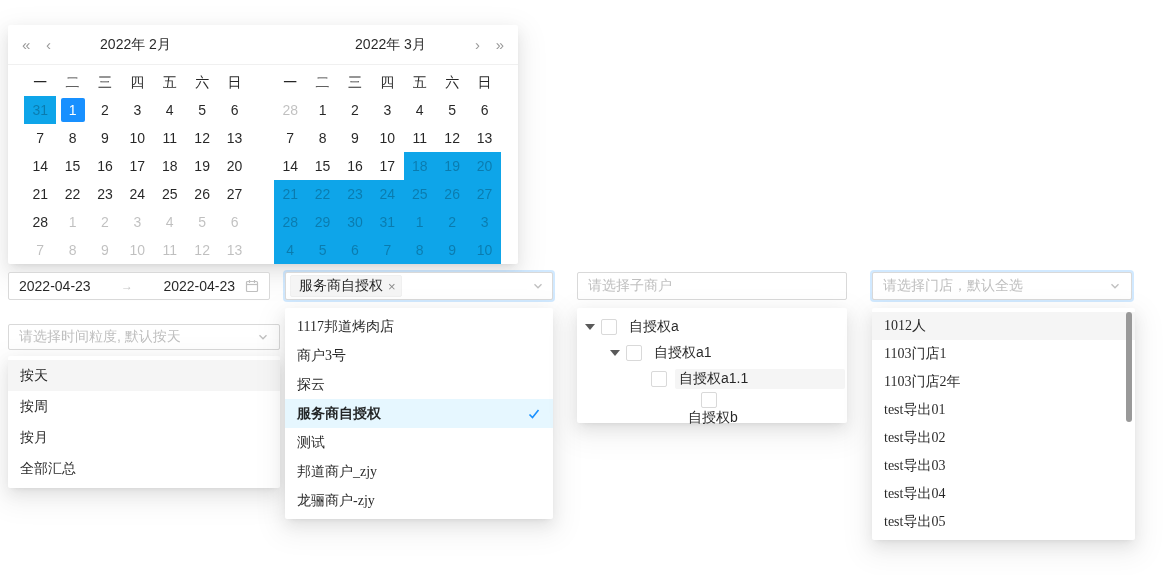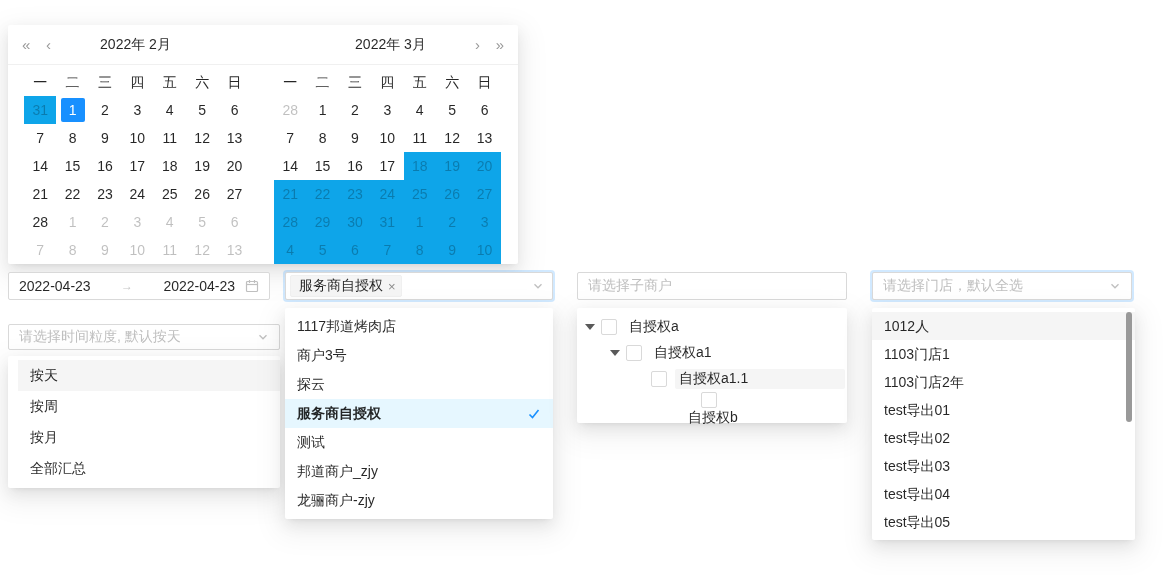--- a/index.html
+++ b/index.html
@@ -37,24 +37,24 @@
   #date-input .dval2{margin-right:10px;}
   #gran-select{left:8px;top:324px;width:272px;height:26px;padding:8px 10px;}
   #merch-select{left:285px;top:272px;width:268px;height:28px;padding:0 8px 0 4px;}
   #subm-input{left:577px;top:272px;width:270px;height:28px;padding:0 10px;}
   #store-select{left:872px;top:272px;width:260px;height:28px;padding:0 10px;}
   .chevron{margin-left:auto;display:flex;align-items:center;}
   .tag{display:inline-flex;align-items:center;height:20px;background:#f5f5f5;border:1px solid #f0f0f0;border-radius:2px;padding:0 5px 0 8px;max-width:220px;}
   .tag .tag-close{margin-left:5px;color:rgba(0,0,0,.45);font-size:13px;cursor:pointer;line-height:1;}
   
   .dd{padding:4px 0;box-sizing:border-box;}
-  #gran-dd{left:8px;top:356px;width:272px;padding-left:10px;}
+  #gran-dd{left:8px;top:356px;width:272px;}
   #merch-dd{left:285px;top:308px;width:268px;}
   #store-dd{left:872px;top:308px;width:263px;height:232px;}
-  .opt{display:flex;align-items:center;padding:0 12px;cursor:pointer;color:rgba(0,0,0,.85);white-space:nowrap;}
+  .opt{display:flex;align-items:center;padding:0 12px;cursor:pointer;color:rgba(0,0,0,.85);white-space:nowrap;font-family:Liberation Serif, serif;}
   #gran-dd .opt{height:31px;line-height:31px;}
   #merch-dd .opt{height:29px;line-height:29px;}
   #store-dd .opt{height:28px;line-height:28px;}
   .opt.active{background:#f5f5f5;}
   .opt.selected{background:#e6f7ff;font-weight:600;}
   .opt .check{margin-left:auto;display:flex;align-items:center;}
   .scroll-thumb{position:absolute;right:3px;top:4px;width:6px;height:110px;background:#999;border-radius:3px;cursor:pointer;}
   
   #tree-panel{left:577px;top:308px;width:270px;height:115px;padding:6px 0;box-sizing:border-box;}
   .tree-row{display:flex;align-items:center;height:26px;}

